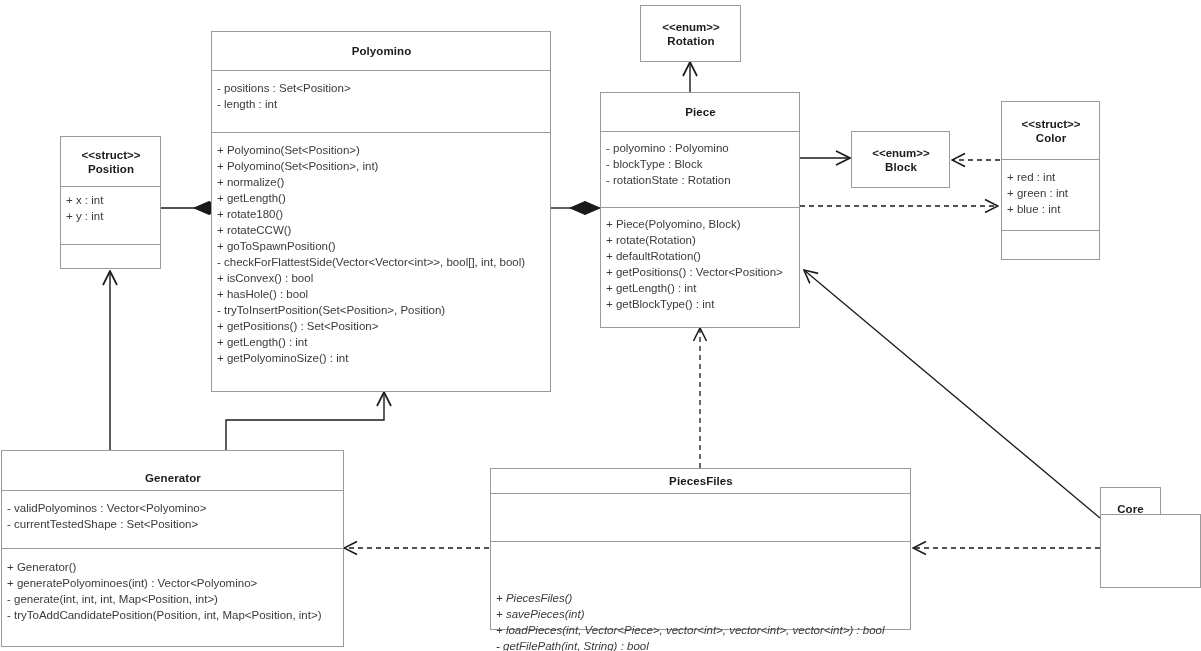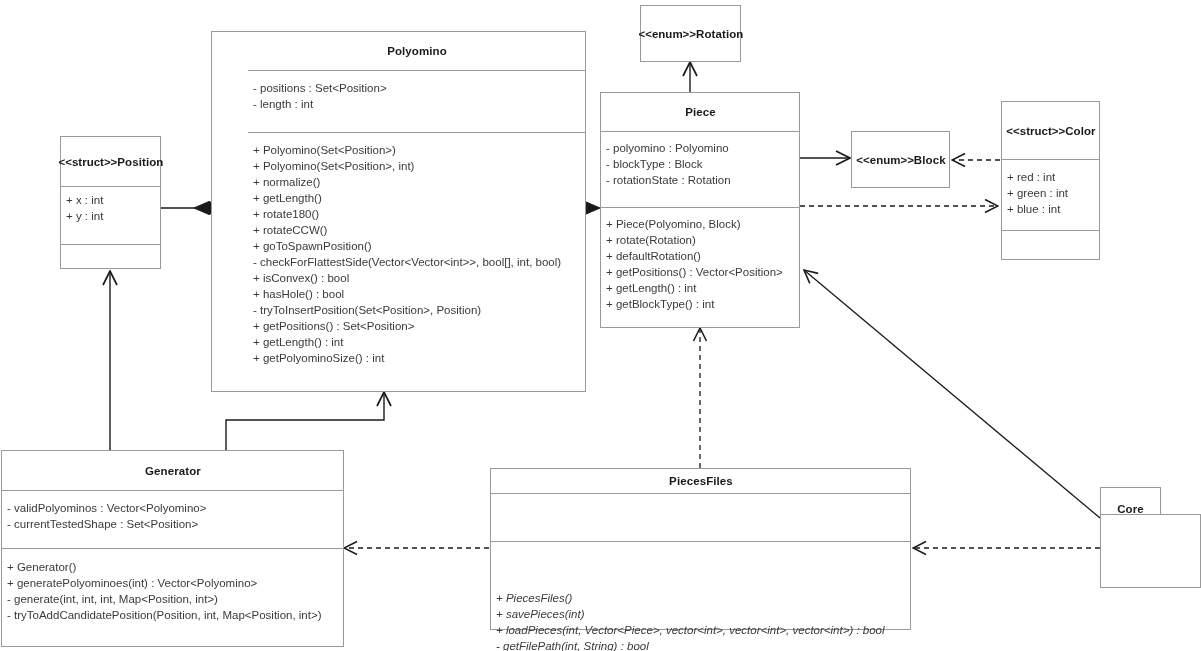--- a/index.html
+++ b/index.html
@@ -34,21 +34,21 @@
     box-sizing: border-box;
     border-bottom: 1px solid #9a9a9a;
     padding: 5px 4px 5px 5px;
   }
   .compartment.last {
     border-bottom: none;
     flex: 1 1 auto;
   }
   .title-comp {
     display: flex;
-    flex-direction: row;
+    flex-direction: column;
     align-items: center;
     justify-content: center;
     text-align: center;
   }
   .cls-title {
     font-weight: bold;
     font-size: 11.5px;
     color: #1a1a1a;
     line-height: 14px;
     letter-spacing: 0.1px;
@@ -154,21 +154,21 @@
       <div class="stereo">&lt;&lt;struct&gt;&gt;</div>
       <div class="cls-title">Position</div>
     </div>
     <div class="compartment" style="height:58px;">
       <div class="member">+ x : int</div>
       <div class="member">+ y : int</div>
     </div>
     <div class="compartment last"></div>
   </div>
 
-  <div class="umlbox" style="left:211px; top:31px; width:375px; height:361px;padding-left:36px;">
+  <div class="umlbox" style="left:211px; top:31px; width:340px; height:361px;">
     <div class="compartment title-comp" style="height:39px;">
       <div class="cls-title">Polyomino</div>
     </div>
     <div class="compartment" style="height:62px; padding-top:9px;">
       <div class="member">- positions : Set&lt;Position&gt;</div>
       <div class="member">- length : int</div>
     </div>
     <div class="compartment last" style="padding-top:9px;">
       <div class="member">+ Polyomino(Set&lt;Position&gt;)</div>
       <div class="member">+ Polyomino(Set&lt;Position&gt;, int)</div>
@@ -227,21 +227,21 @@
     </div>
     <div class="compartment" style="height:71px; padding-top:9px;">
       <div class="member">+ red : int</div>
       <div class="member">+ green : int</div>
       <div class="member">+ blue : int</div>
     </div>
     <div class="compartment last"></div>
   </div>
 
   <div class="umlbox" style="left:1px; top:450px; width:343px; height:197px;">
-    <div class="compartment title-comp" style="height:40px;">
+    <div class="compartment title-comp" style="height:40px;justify-content:flex-end;">
       <div class="cls-title">Generator</div>
     </div>
     <div class="compartment" style="height:58px; padding-top:9px;">
       <div class="member">- validPolyominos : Vector&lt;Polyomino&gt;</div>
       <div class="member">- currentTestedShape : Set&lt;Position&gt;</div>
     </div>
     <div class="compartment last" style="padding-top:10px;">
       <div class="member">+ Generator()</div>
       <div class="member">+ generatePolyominoes(int) : Vector&lt;Polyomino&gt;</div>
       <div class="member">- generate(int, int, int, Map&lt;Position, int&gt;)</div>

